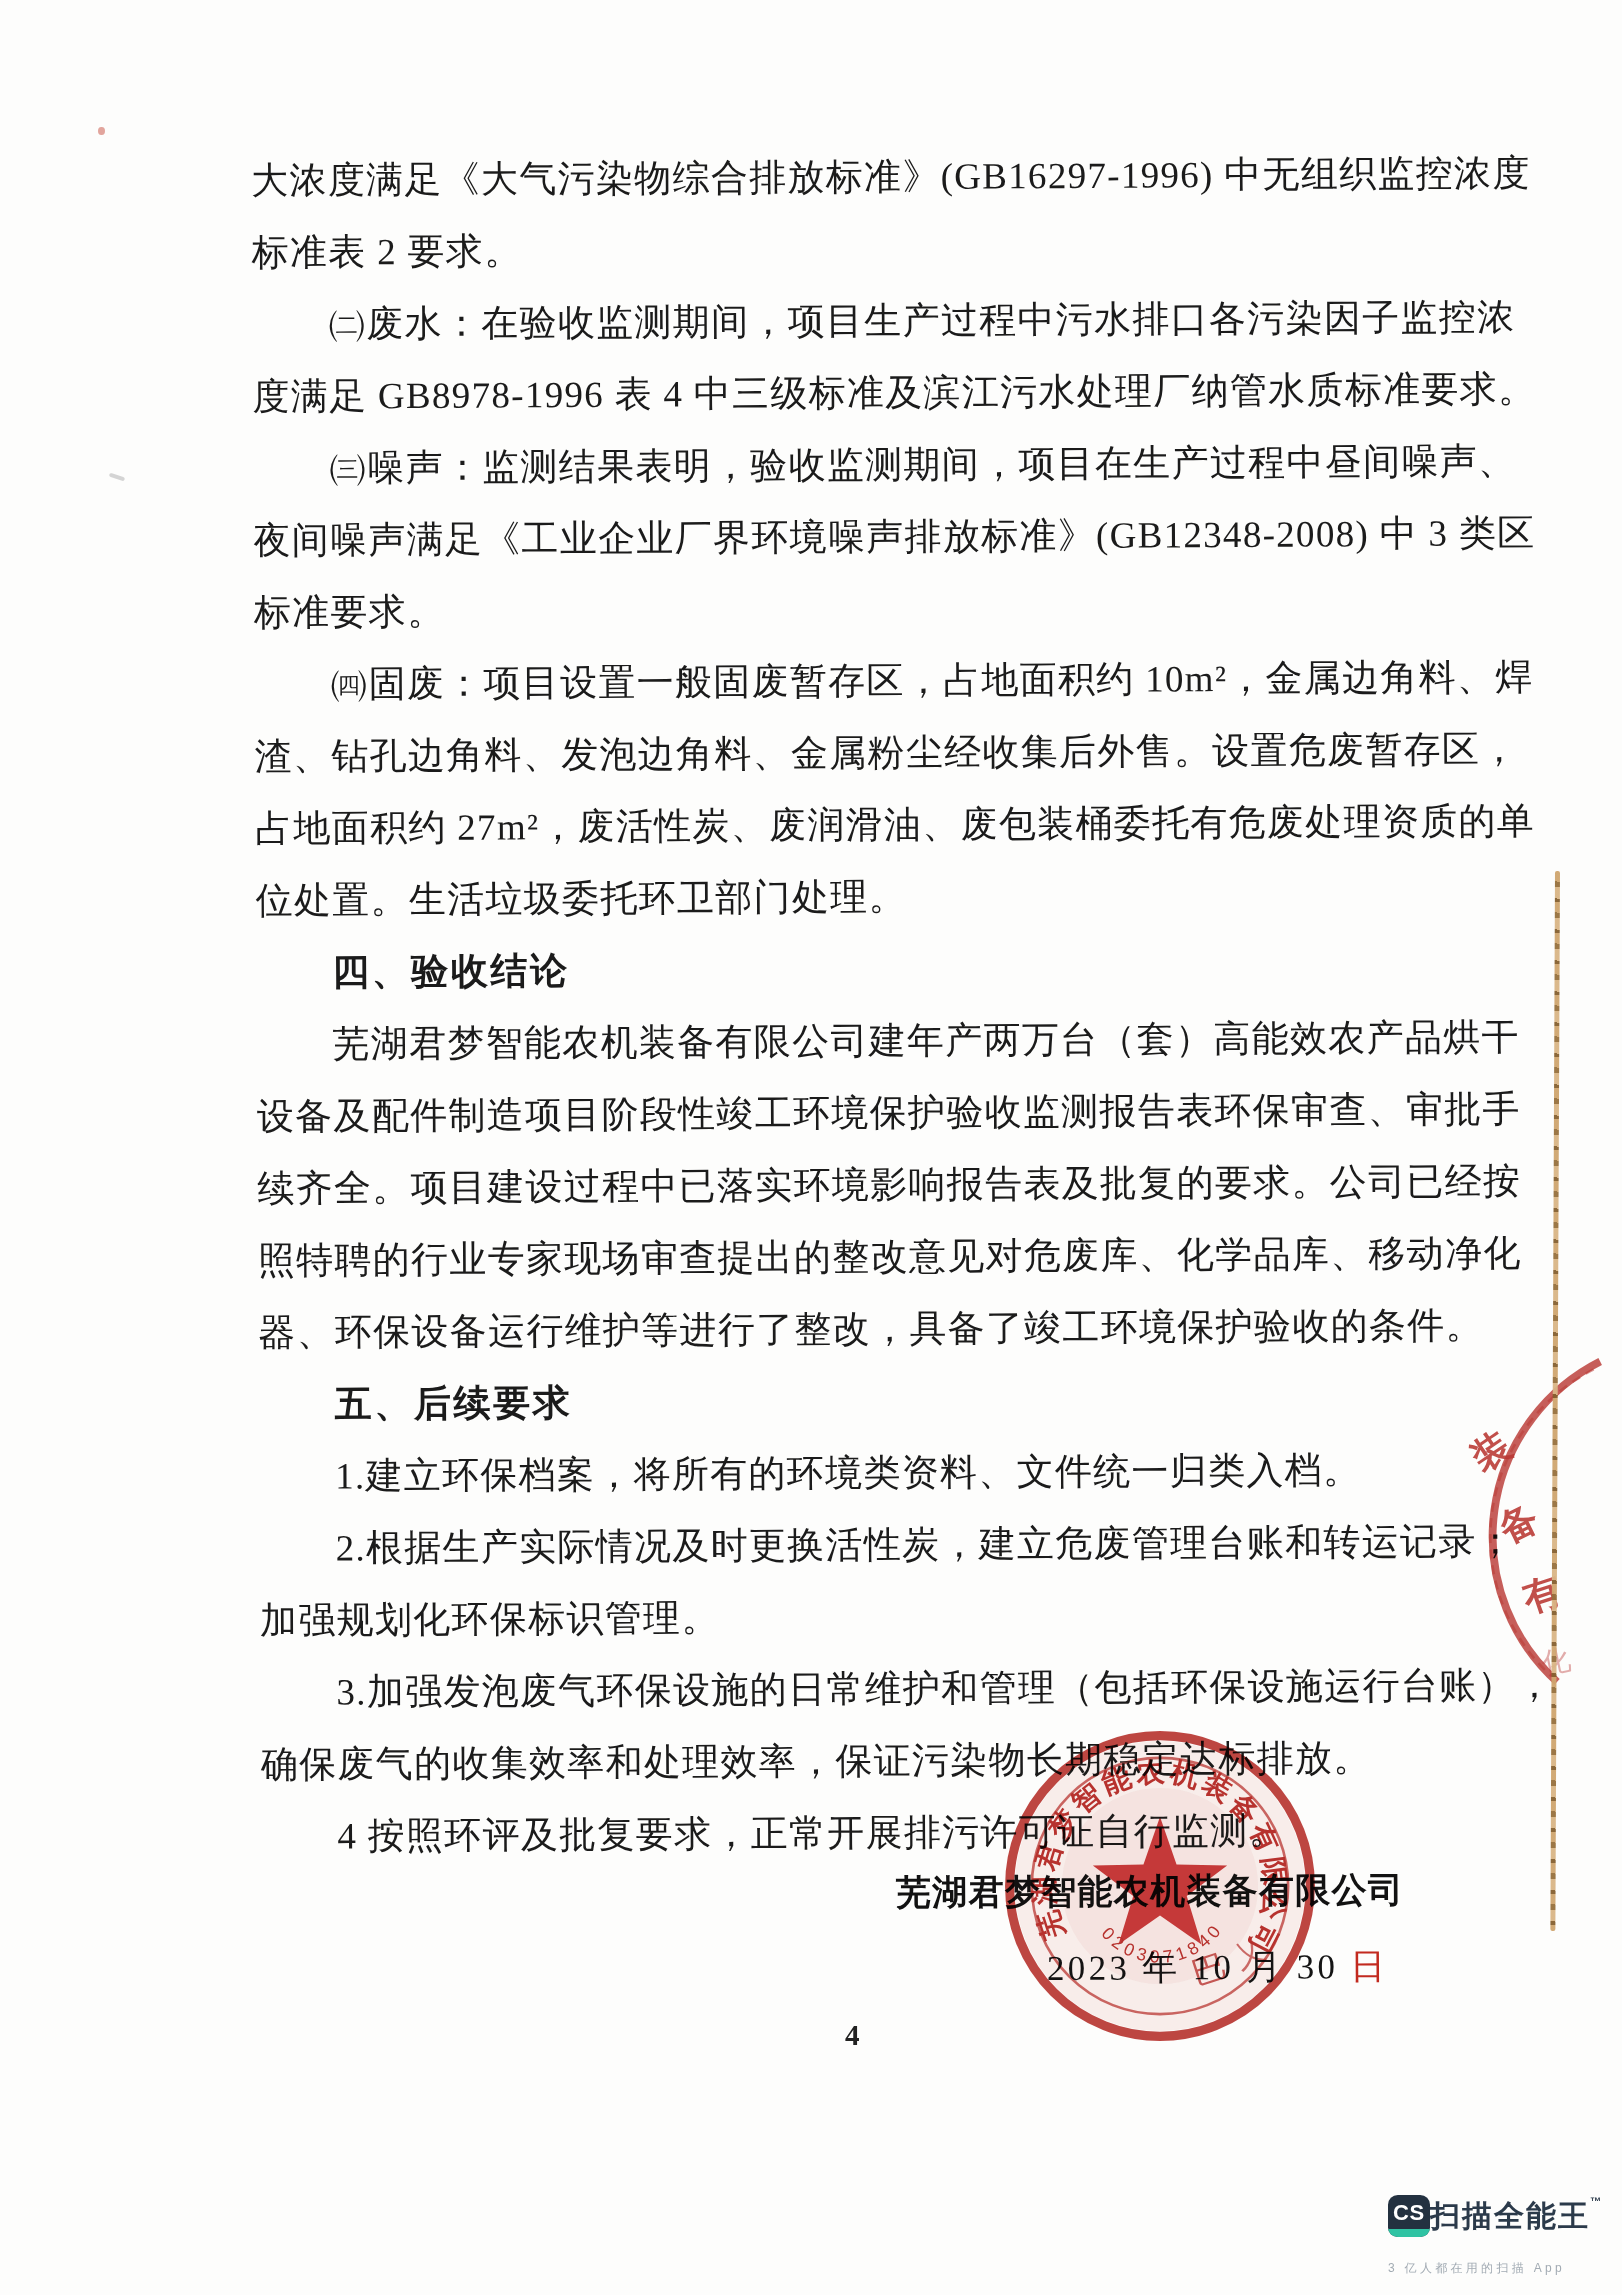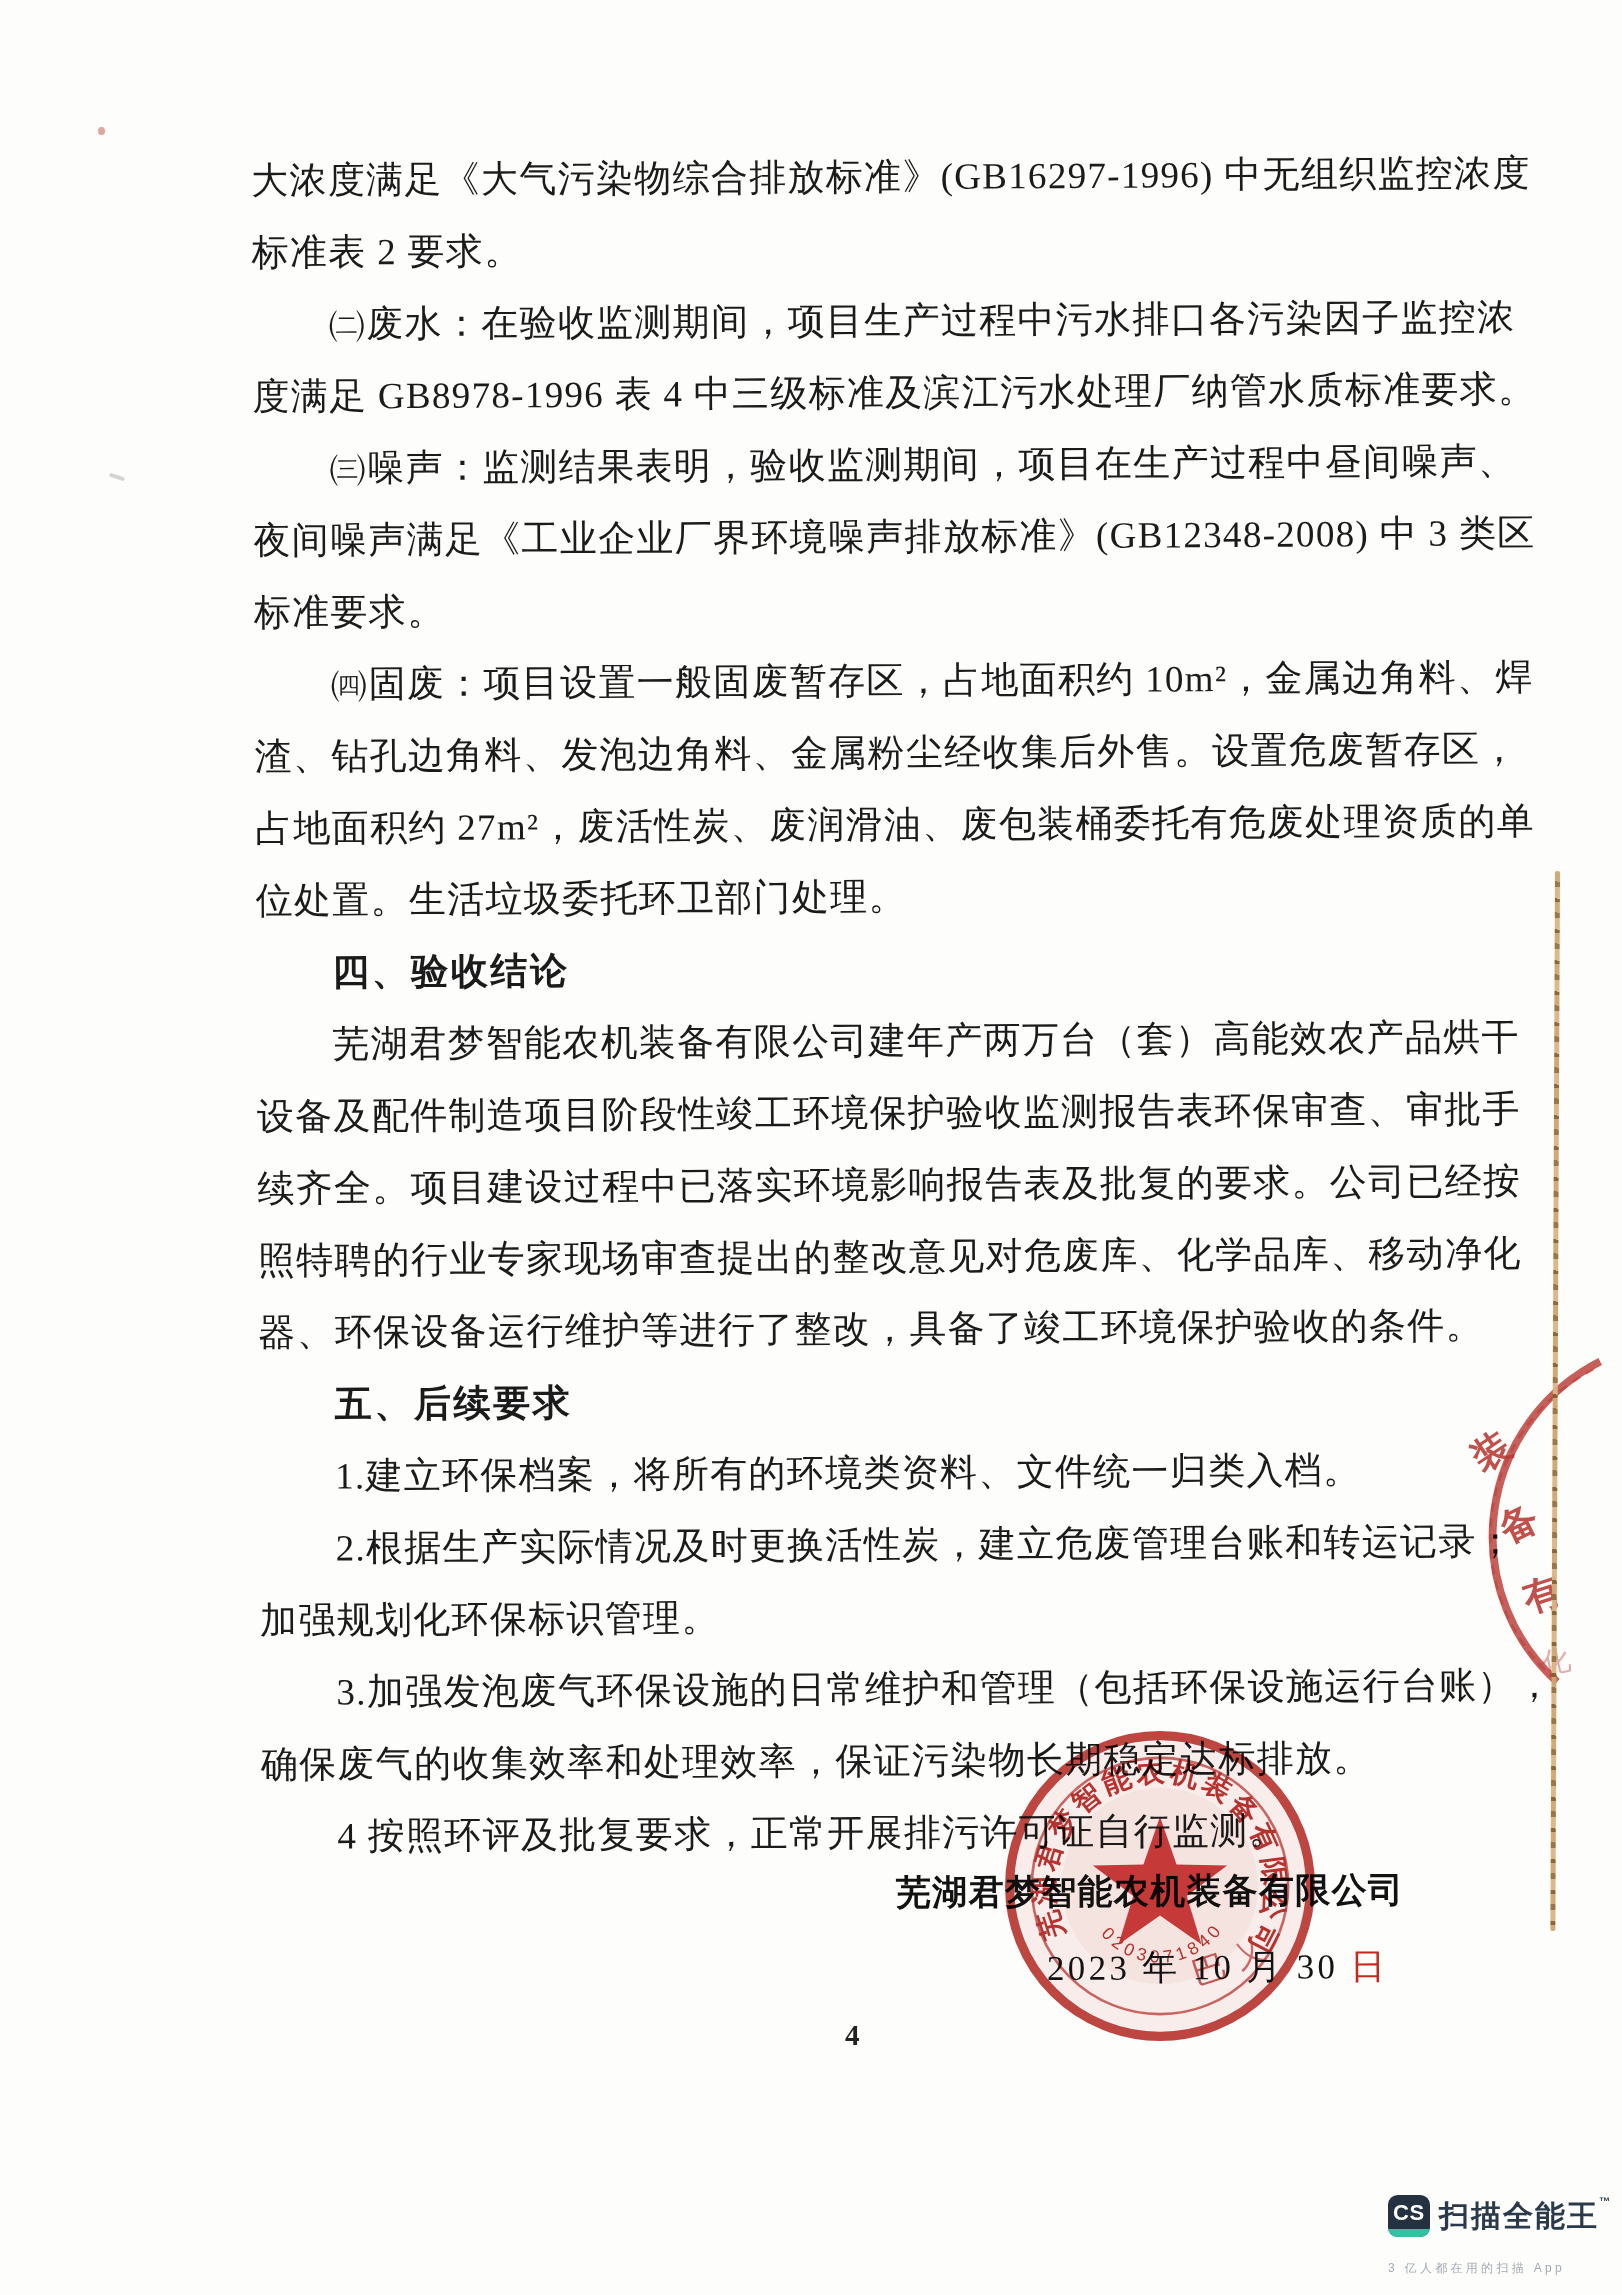--- a/index.html
+++ b/index.html
@@ -43,21 +43,21 @@
 
   
   .wm{position:absolute;left:1388px;top:2195px;width:216px;}
   .wm-row{display:flex;align-items:center;}
   .wm-icon{position:relative;width:42px;height:42px;border-radius:9.8px;background:#233140;
            overflow:hidden;flex:0 0 auto;}
   .wm-icon .cs{position:absolute;left:0;right:0;top:1.3px;height:40px;line-height:33px;
                text-align:center;color:#fff;font-size:22px;font-weight:bold;
                font-family:"Liberation Sans","DejaVu Sans",sans-serif;letter-spacing:0.7px;}
   .wm-icon .strip{position:absolute;left:0;right:0;bottom:0;height:8.5px;background:#2fc3a3;}
-  .wm-title{margin-left:9px;font-size:30px;font-weight:bold;color:#2b3a4a;letter-spacing:2px;
+  .wm-title{margin-left:0;font-size:30px;font-weight:bold;color:#2b3a4a;letter-spacing:2px;
             font-family:"Liberation Sans","DejaVu Sans",sans-serif;white-space:nowrap;}
   .wm-title sup{font-size:11px;vertical-align:top;line-height:1;}
   .wm-tagline{margin-top:23px;font-size:12px;color:#a2abb3;letter-spacing:3.3px;
               font-family:"Liberation Sans","DejaVu Sans",sans-serif;white-space:nowrap;}
 </style>
 </head>
 <body>
 
 <div class="page">
 

